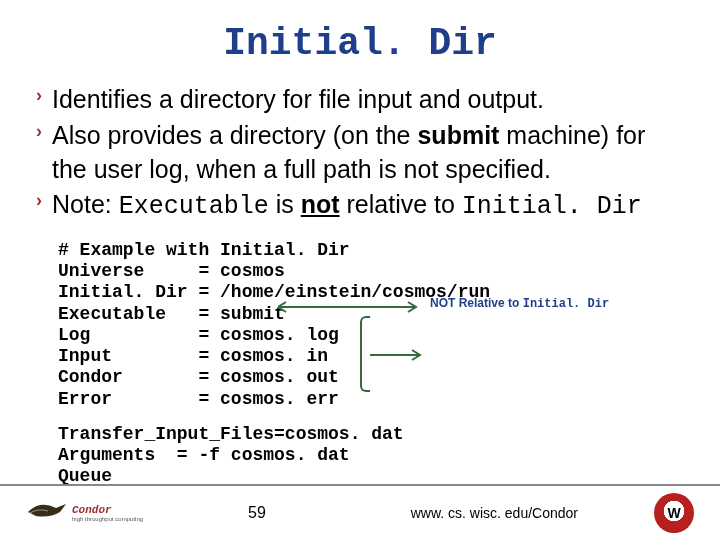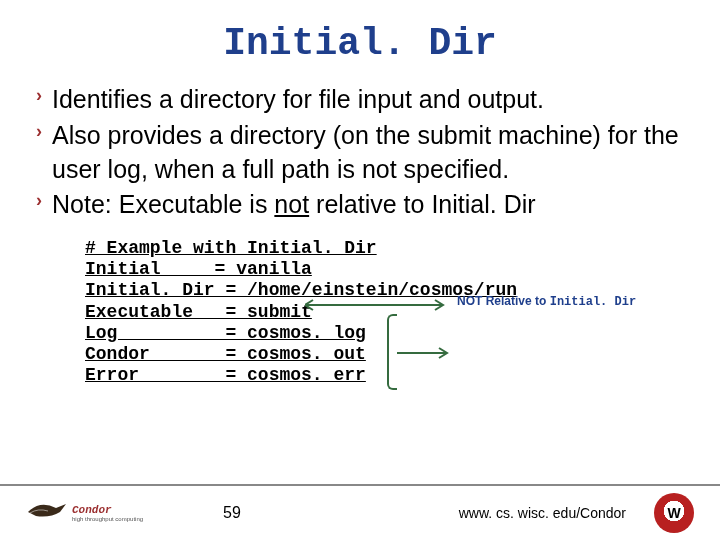--- a/index.html
+++ b/index.html
@@ -32,31 +32,30 @@
     font-weight: bold;
     font-size: 18px;
     margin-right: 10px;
     line-height: 1.4;
   }
   .btext {
     font-size: 25px;
     line-height: 1.35;
     color: #000;
   }
-  .btext b { font-weight: normal; }
-  .mono { font-family: Liberation Sans, sans-serif; }
+  .btext b { font-weight: bold; }
+  .mono { font-family: Liberation Mono, monospace; }
   .underline { text-decoration: underline; }
   .example {
-    margin: 16px 58px 0 85px;
+    margin: 16px 58px 0 58px;
     font-family: "Courier New", monospace;
     font-size: 18px;
     font-weight: bold;
     line-height: 1.18;
     position: relative;
-    text-decoration: underline;
   }
   .erow { white-space: pre; }
   .annot {
     position: absolute;
     font-family: "Trebuchet MS", Arial, sans-serif;
     font-size: 12px;
     color: #1f3f8c;
   }
   .annot .mono { font-family: "Courier New", monospace; }
   .annot b.not { color: #1f3f8c; }
@@ -96,27 +95,27 @@
     font-weight: bold;
     color: #9c3031;
     margin-left: 2px;
   }
   .condor-sub {
     font-size: 6px;
     color: #555;
     margin-left: 2px;
   }
   .slidenum {
-    margin-left: 80px;
+    margin-left: 105px;
     font-size: 16px;
     color: #000;
   }
   .footer-url {
     margin-left: auto;
-    margin-right: 28px;
+    margin-right: 76px;
     font-size: 14px;
     color: #000;
   }
   .logo-wisc {
     width: 40px;
     height: 40px;
     border-radius: 50%;
     background: radial-gradient(circle at 50% 45%, #fff 0 34%, #b82020 35% 70%, #7a1a1a 100%);
     display: flex;
     align-items: center;
@@ -146,28 +145,34 @@
   <div class="bullet">
     <span class="chev">›</span>
     <span class="btext">Note: <span class="mono">Executable</span> is <b class="underline">not</b> relative to <span class="mono">Initial. Dir</span></span>
   </div>
 </div>
 
 <div class="example" id="example">
   <div class="erow"># Example with Initial. Dir</div>
 
   <div id="rows">
-      <div class="erow">Initial     = vanilla</div>
+      <div class="erow">Universe     = cosmos</div>
       <div class="erow">Initial. Dir = /home/einstein/cosmos/run</div>
       <div class="erow">Executable   = submit</div>
       <div class="erow">Log          = cosmos. log</div>
+      <div class="erow">Input        = cosmos. in</div>
       <div class="erow">Condor       = cosmos. out</div>
       <div class="erow">Error        = cosmos. err</div>
     </div>
   <div style="height:14px"></div>
+  <div id="tail">
+      <div class="erow">Transfer_Input_Files=cosmos. dat</div>
+      <div class="erow">Arguments  = -f cosmos. dat</div>
+      <div class="erow">Queue</div>
+    </div>
 
   <svg class="arrow" style="left:220px; top:60px;" width="150" height="14">
     <line x1="0" y1="7" x2="138" y2="7" stroke-width="2"></line>
     <polyline points="130,2 138,7 130,12" stroke-width="2" fill="none"></polyline>
     <polyline points="8,2 0,7 8,12" stroke-width="2" fill="none"></polyline>
   </svg>
 
   <div class="bracket" style="left:302px; top:76px; width:10px; height:76px;"></div>
   <svg class="arrow" style="left:312px; top:108px;" width="60" height="14">
     <line x1="0" y1="7" x2="50" y2="7" stroke-width="2"></line>

